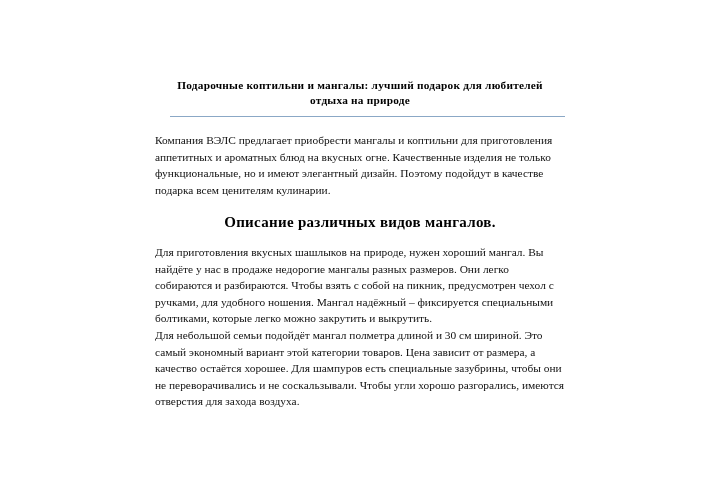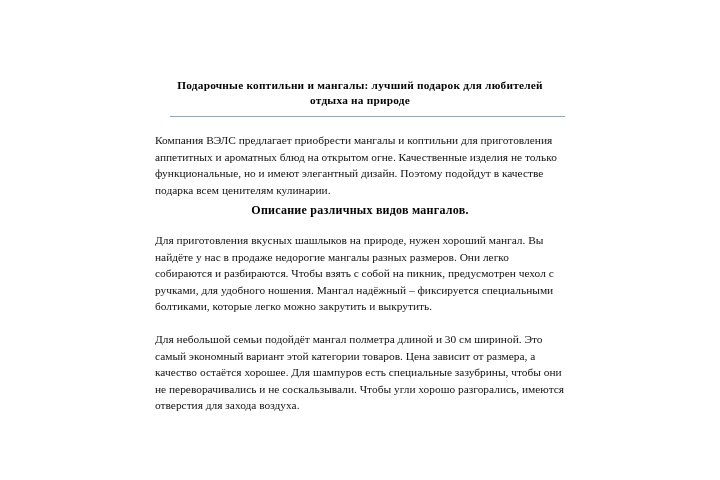--- a/index.html
+++ b/index.html
@@ -56,49 +56,49 @@
     padding: 0;
     text-align: left;
     color: #111111;
   }
 
   .para.first {
     margin-top: 15px;
   }
 
   .para.spaced {
-    margin-top: 16px;
+    margin-top: 0;
   }
 
   .sub-heading {
-    font-size: 12px;
+    font-size: 15px;
     font-weight: bold;
     line-height: 16.6px;
     text-align: center;
-    margin: 4px 0 0 0;
+    margin: 16px 0 0 0;
     padding: 0;
     letter-spacing: 0.02em;
     color: #000000;
   }
 
   .sub-heading + .para {
     margin-top: 13px;
   }
 </style>
 </head>
 <body>
 
 <div class="page">
   <div class="content">
 
     <h1 class="doc-title">Подарочные коптильни и мангалы: лучший подарок для любителей отдыха на природе</h1>
 
     <hr class="title-rule" style="border-top-color: rgb(139, 168, 198);">
 
-    <p class="para first">Компания ВЭЛС предлагает приобрести мангалы и коптильни для приготовления аппетитных и ароматных блюд на открытом огне. Качественные изделия не только функциональные, но и имеют элегантный дизайн. Поэтому подойдут в качестве подарка всем ценителям кулинарии.</p>
+    <p class="para first">Компания ВЭЛС предлагает приобрести мангалы и коптильни для приготовления аппетитных и ароматных блюд на вкусных огне. Качественные изделия не только функциональные, но и имеют элегантный дизайн. Поэтому подойдут в качестве подарка всем ценителям кулинарии.</p>
 
     <p class="sub-heading">Описание различных видов мангалов.</p>
 
     <p class="para">Для приготовления вкусных шашлыков на природе, нужен хороший мангал. Вы найдёте у нас в продаже недорогие мангалы разных размеров. Они легко собираются и разбираются. Чтобы взять с собой на пикник, предусмотрен чехол с ручками, для удобного ношения. Мангал надёжный – фиксируется специальными болтиками, которые легко можно закрутить и выкрутить.</p>
 
     <p class="para spaced">Для небольшой семьи подойдёт мангал полметра длиной и 30 см шириной. Это самый экономный вариант этой категории товаров. Цена зависит от размера, а качество остаётся хорошее. Для шампуров есть специальные зазубрины, чтобы они не переворачивались и не соскальзывали. Чтобы угли хорошо разгорались, имеются отверстия для захода воздуха.</p>
 
   </div>
 </div>
 

